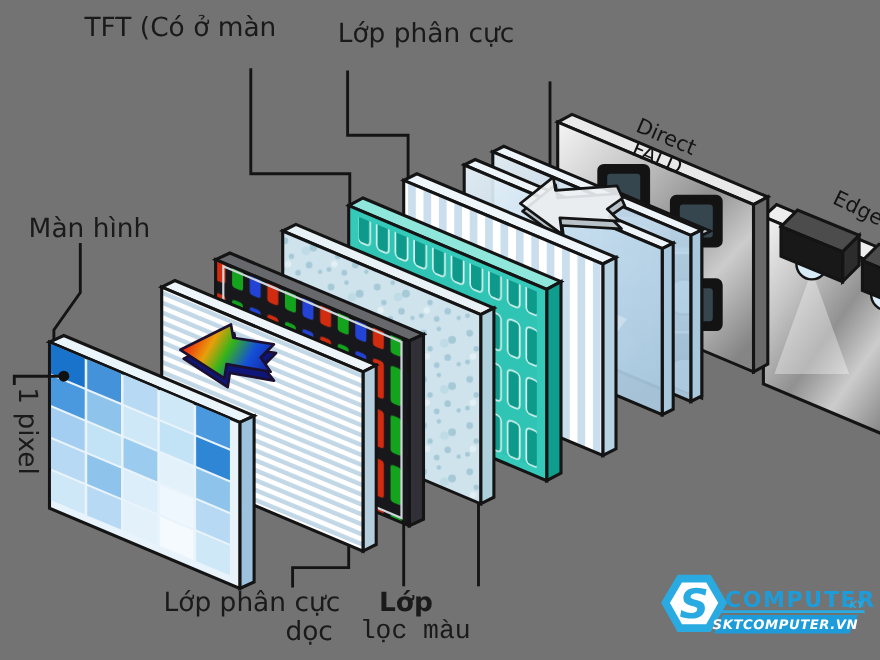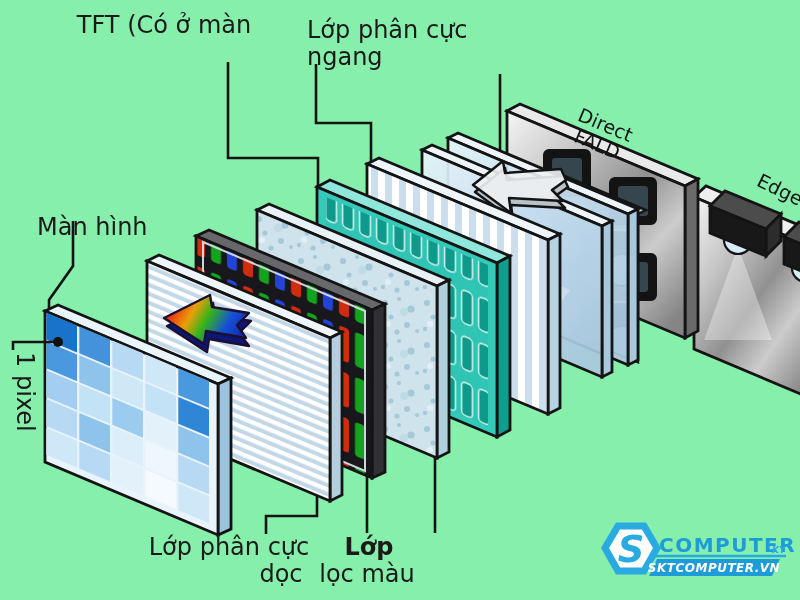--- a/index.html
+++ b/index.html
@@ -1,16 +1,16 @@
 <!DOCTYPE html>
 <html><head>
 <meta charset="utf-8">
 <style>
   html,body{margin:0;padding:0;background:#fff;}
-  #stage{position:relative;width:800px;height:600px;background:#86efac;overflow:hidden;
+  #stage{position:relative;width:800px;height:600px;background:#737373;overflow:hidden;
          font-family:"DejaVu Sans","Liberation Sans",sans-serif;color:#1a1a1a;}
   #diagram-svg{position:absolute;left:0;top:0;}
   .lbl{position:absolute;font-size:24px;line-height:27px;font-weight:500;color:#1a1a1a;white-space:nowrap;}
   .ctr{text-align:center;}
   .rot90{transform:rotate(90deg);transform-origin:0 0;}
   .ann{position:absolute;font-size:19px;line-height:21px;font-weight:500;color:#141414;white-space:nowrap;}
 </style>
 </head>
 <body>
 
@@ -229,33 +229,32 @@
     <circle cx="58" cy="342" r="5" fill="#111111"></circle>
   </g>
 </svg>
 
 <div class="lbl ctr" style="left:54px;top:12px;width:220px;">
   <div>TFT (Có ở màn</div>
 </div>
 
 <div class="lbl" style="left:307px;top:17px;">
   <div>Lớp phân cực</div>
-  <div>ngang</div>
-</div>
-
-
-<div class="lbl" style="left:37px;top:194px;margin-top:20px;">Màn hình</div>
+</div>
+
+
+<div class="lbl" style="left:26px;top:194px;">Màn hình</div>
 
 <div class="lbl rot90" style="left:38px;top:352px;">1 pixel</div>
 
 <div class="lbl ctr" style="left:129px;top:534px;width:200px;">Lớp phân cực</div>
 <div class="lbl ctr" style="left:231px;top:561px;width:100px;">dọc</div>
 
 <div class="lbl ctr" style="left:319px;top:534px;width:100px;font-weight:bold;">Lớp</div>
-<div class="lbl ctr" style="left:317px;top:561px;width:100px;">lọc màu</div>
+<div class="lbl ctr" style="left:327px;top:561px;width:100px;font-family:Liberation Mono, monospace;">lọc màu</div>
 
 
 <div class="ann ctr" style="left:580px;top:103px;width:64px;transform:rotate(23deg);transform-origin:0 0;text-align:center;">
   <div>Direct</div>
   <div>FALD</div>
 </div>
 
 <div class="ann" style="left:763px;top:170px;transform:rotate(26deg);transform-origin:0 0;">Edge</div>
 
 <svg style="position:absolute;left:595px;top:518px;" width="200" height="80" viewBox="0 0 200 80">

